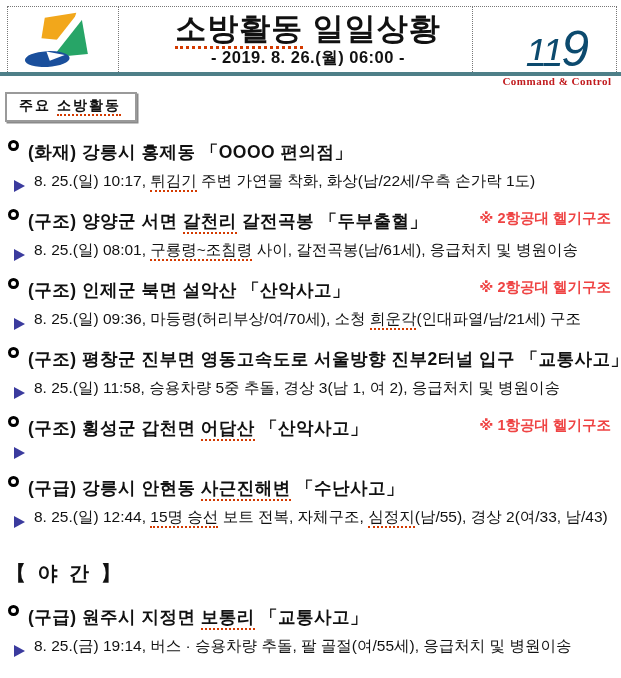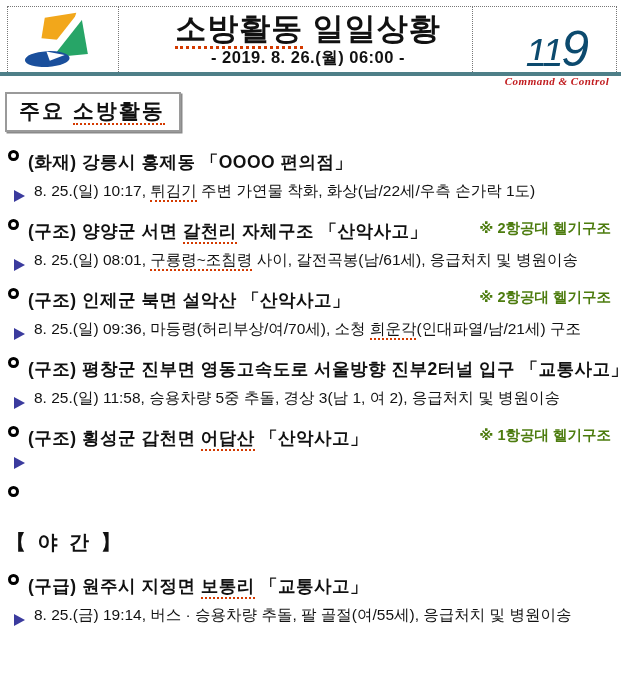--- a/index.html
+++ b/index.html
@@ -24,36 +24,36 @@
   
   .sp { border-bottom:2px dotted #d43a00; padding-bottom:1px; }
   .sp-title { border-bottom:3px dotted #d43a00; padding-bottom:0; }
 
   
   .l119 { position:relative; line-height:1; color:#0c4a6e; font-style:italic; font-weight:400; white-space:nowrap;margin-top:31px; }
   .l119 .n11 { font-size:38px; letter-spacing:-2px; }
   .l119 .n9  { font-size:50px; letter-spacing:-1px; }
   .l119 .cut { position:absolute; height:2.5px; background:#fff; width:40px; left:-3px; transform:skewX(-38deg); }
   .l119 .c1 { bottom:5px; } .l119 .c2 { bottom:11px; }
-  .cap119 { font-family:"Liberation Serif","DejaVu Serif",serif; font-weight:bold; color:#c11b1e; font-size:11px; letter-spacing:.5px; margin-top:1px; white-space:nowrap;font-style:italic; }
+  .cap119 { font-family:"Liberation Serif","DejaVu Serif",serif; font-weight:bold; color:#c11b1e; font-size:11px; letter-spacing:.5px; margin-top:1px; white-space:nowrap; }
 
   
   .section-box {
     display:inline-block; margin:16px 0 0 5px; padding:3px 14px 5px 12px;
     border:2px solid #9a9a9a; box-shadow:1.5px 1.5px 0 #8a8a8a;
-    font-size:21px; font-weight:800; letter-spacing:2px; white-space:nowrap;
+    font-size:14px; font-weight:800; letter-spacing:2px; white-space:nowrap;
   }
 
   
   .items { margin:18px 8px 0 8px; }
   .item { margin-bottom:17px; }
   .head-row { display:flex; white-space:nowrap; margin-bottom:7px; }
   .head-text { font-size:17.5px; font-weight:800; letter-spacing:.5px; }
   .obullet { flex:0 0 auto; width:11px; height:11px; border:3.5px solid #000; border-radius:50%; background:#fff; margin-right:9px; }
-  .note { margin-left:auto; color:#4d7c0f; font-weight:800; font-size:14.5px; padding-right:2px; }
+  .note { margin-left:auto; color:#ef4444; font-weight:800; font-size:14.5px; padding-right:2px; }
   .detail-row { display:flex; align-items:flex-end; white-space:nowrap; padding-left:6px; }
   .tri { flex:0 0 auto; width:0; height:0; border-top:6.5px solid transparent; border-bottom:6.5px solid transparent; border-left:11px solid #3b3b9e; margin-right:9px; }
   .detail-text { font-size:15.5px; letter-spacing:0; }
 
   .night-label { margin:32px 0 18px 6px; font-size:20px; font-weight:800; letter-spacing:3px; }
 </style>
 </head>
 <body>
 
 <div class="page">
@@ -95,21 +95,21 @@
           <span class="head-text"><span>(화재) 강릉시 홍제동 「OOOO 편의점」</span></span>
         </div>
         <div class="detail-row">
           <span class="tri"></span>
           <span class="detail-text"><span>8. 25.(일) 10:17, </span><span class="sp">튀김기</span><span> 주변 가연물 착화, 화상(남/22세/우측 손가락 1도)</span></span>
         </div>
       </div>
       <div class="item">
         <div class="head-row">
           <span class="obullet"></span>
-          <span class="head-text"><span>(구조) 양양군 서면 </span><span class="sp">갈천리</span><span> 자체구조 「산악사고」</span></span>
+          <span class="head-text"><span>(구조) 양양군 서면 </span><span class="sp">갈천리</span><span> 갈전곡봉 「두부출혈」</span></span>
           <span class="note">※ 2항공대 헬기구조</span>
         </div>
         <div class="detail-row">
           <span class="tri"></span>
           <span class="detail-text"><span>8. 25.(일) 08:01, </span><span class="sp">구룡령~조침령</span><span> 사이, 갈전곡봉(남/61세), 응급처치 및 병원이송</span></span>
         </div>
       </div>
       <div class="item">
         <div class="head-row">
           <span class="obullet"></span>
@@ -137,20 +137,25 @@
           <span class="head-text"><span>(구조) 횡성군 갑천면 </span><span class="sp">어답산</span><span> 「산악사고」</span></span>
           <span class="note">※ 1항공대 헬기구조</span>
         </div>
         <div class="detail-row">
           <span class="tri"></span>
         </div>
       </div>
       <div class="item">
         <div class="head-row">
           <span class="obullet"></span>
+          <span class="head-text"><span>(구급) 강릉시 안현동 </span><span class="sp">사근진해변</span><span> 「수난사고」</span></span>
+        </div>
+        <div class="detail-row">
+          <span class="tri"></span>
+          <span class="detail-text"><span>8. 25.(일) 12:44, </span><span class="sp">15명 승선</span><span> 보트 전복, 자체구조, </span><span class="sp">심정지</span><span>(남/55), 경상 2(여/33, 남/43)</span></span>
         </div>
       </div>
     </div>
 
   
   <div class="night-label">【 야 간 】</div>
   <div class="items" id="night-items">
       <div class="item">
         <div class="head-row">
           <span class="obullet"></span>

